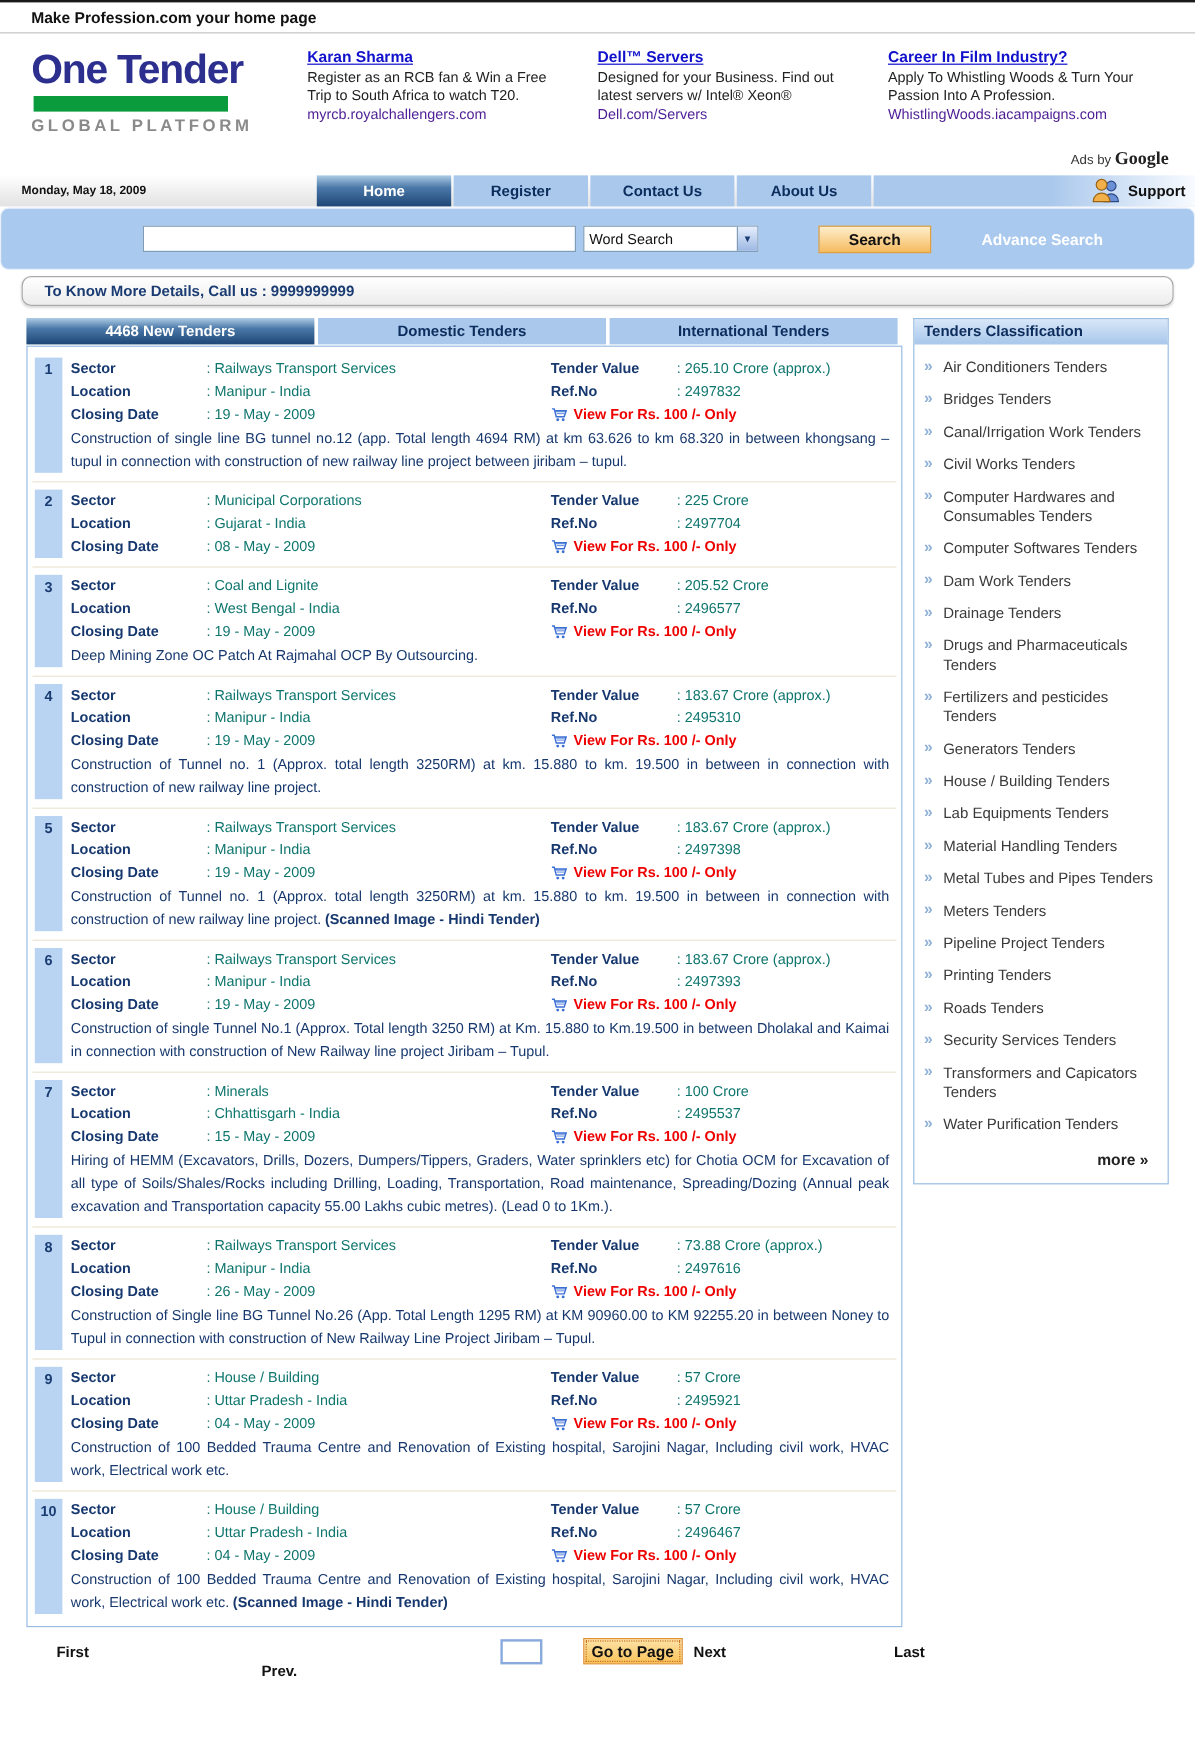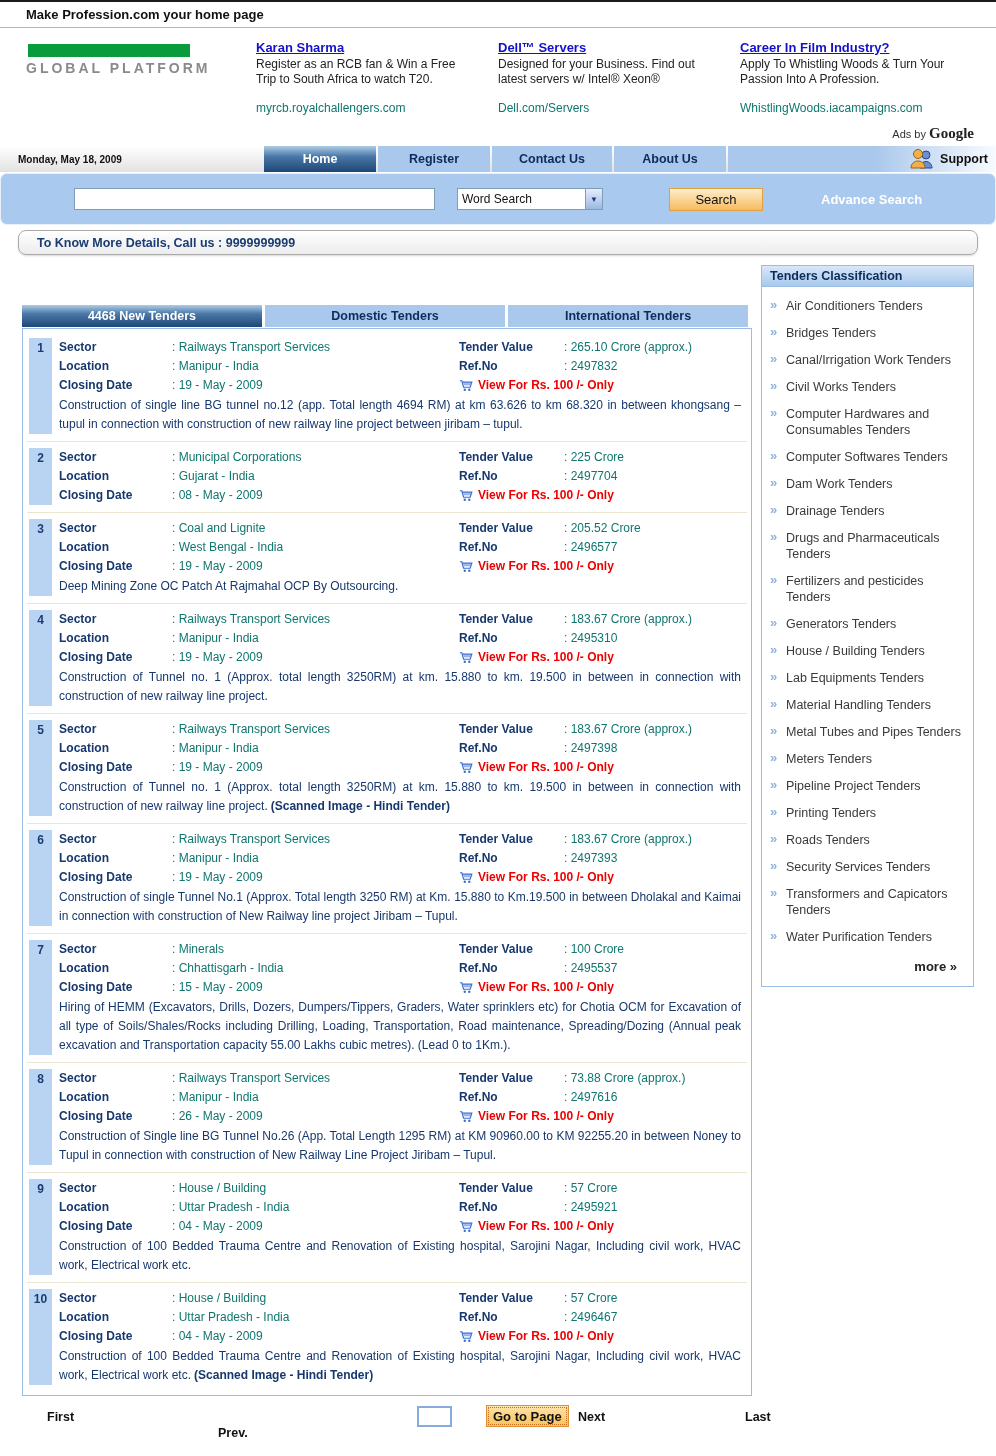--- a/index.html
+++ b/index.html
@@ -17,74 +17,74 @@
   
   .header { display: flex; padding: 12px 24px 4px 26px; background:#fff; position: relative; height: 118px; }
   .logo-block { width: 210px; }
   .logo-title { font-size: 34px; font-weight: bold; color: #2d2f8e; letter-spacing: -1px; line-height: 36px; }
   .logo-bar { width: 162px; height: 13px; background: #0a9b3d; margin: 4px 0 3px 2px; }
   .logo-sub { font-size: 14px; font-weight: bold; color: #8a8a8a; letter-spacing: 3px; }
   .ads { display: flex; flex: 1; padding-left: 32px; gap: 10px; }
   .ad { width: 232px; line-height: 15px; }
   .ad-title { color: #1111cc; font-weight: bold; text-decoration: underline; font-size: 13px; display:inline-block; margin-bottom: 2px; cursor: pointer; }
   .ad-line { color: #222; font-size: 12px; }
-  .ad-url { color: #0f766e; font-size: 12px; margin-top: 14px; cursor: pointer; }
+  .ad-url { color: #4c1d95; font-size: 12px; margin-top: 1px; cursor: pointer; }
   .ads-by { position: absolute; right: 22px; bottom: 4px; font-size: 11px; color: #333; }
   .ads-by .google { font-family: "Liberation Serif", serif; font-size: 15px; font-weight: bold; color: #222; }
   
   .nav { display: flex; height: 26px; background: linear-gradient(#ffffff, #e2e2e2); align-items: stretch; }
   .nav-date { width: 264px; display:flex; align-items:center; padding-left: 18px; font-weight: bold; color: #111; font-size: 10px; }
   .nav-tab {
     width: 112px; margin-right: 2px; display:flex; align-items:center; justify-content:center;
     background: #a9c8ec; color: #0c2c5c; font-weight: bold; font-size: 12.5px; cursor: pointer;
   }
   .nav-tab.wide { width: 120px; }
   .nav-tab.active {
     background: linear-gradient(#aecde6, #4a78a8 40%, #1e4676);
     color: #ffffff;
   }
   .nav-fill { flex: 1; background: linear-gradient(90deg, #aac8ec 55%, #f8fbff); display:flex; align-items:center; justify-content:flex-end; padding-right: 8px; gap:5px; }
   .nav-support { font-weight: bold; color: #111; font-size: 12.5px; cursor: pointer; }
   
   .search-band {
     margin: 1px 0 0 0; height: 52px; background: #aac9ee;
     border-radius: 7px; border: 1px solid #e8f0fa;
-    display: flex; align-items: center; padding-left: 73px; gap: 16px;
+    display: flex; align-items: center; padding-left: 118px;
   }
   .search-input { width: 361px; height: 22px; border: 1px solid #7f9db9; background:#fff; padding: 0 4px; font-size: 12px; }
   .fake-select {
     width: 146px; height: 22px; margin-left: 6px; background: #fff; border: 1px solid #7f9db9;
     display: flex; align-items: center; cursor: pointer;
   }
   .fake-select .sel-text { flex: 1; padding-left: 4px; color: #111; font-size: 12px; }
   .fake-select .sel-arrow {
     width: 17px; height: 100%; background: linear-gradient(#e6eefc, #9cb8e2);
     border-left: 1px solid #7f9db9; display:flex; align-items:center; justify-content:center;
     color: #1a3c72; font-size: 8px;
   }
   .search-btn {
     margin-left: 50px; width: 94px; height: 23px;
     background: linear-gradient(#fdeecb, #f6bb60); border: 1px solid #e0a040;
-    font-weight: normal; font-size: 13px; color: #111; cursor: pointer;
+    font-weight: bold; font-size: 13px; color: #111; cursor: pointer;
     font-family: "Liberation Sans", sans-serif;
   }
   .advance-search { margin-left: 42px; color: #ffffff; font-weight: bold; font-size: 13px; cursor: pointer; }
   
   .callus {
     margin: 5px 18px 0 18px; height: 25px; border: 1px solid #aaa;
     border-radius: 8px; background: linear-gradient(#ffffff, #ececec);
     display: flex; align-items: center; padding-left: 18px;
     font-weight: bold; color: #1a3c72; font-size: 12.5px;
     box-shadow: 0 1px 2px rgba(0,0,0,.15);
   }
   
   .content { display: flex; padding: 10px 22px 0 22px; gap: 9px; align-items: flex-start; }
   .main-col { width: 730px; }
   .side-col { width: 213px; }
-  .content-tabs { display: flex; gap: 3px; margin-bottom: 1px; margin-top: 40px; }
+  .content-tabs { display: flex; gap: 3px; margin-bottom: 1px; }
   .ctab {
     width: 240px; height: 22px; display:flex; align-items:center; justify-content:center;
     background: #a9c8ec; color: #0c2c5c; font-weight: bold; font-size: 12.5px; cursor: pointer;
   }
   .ctab.active { background: linear-gradient(#aecde6, #4a78a8 40%, #1e4676); color: #fff; }
   .main-box { border: 1px solid #9abde4; background: #fff; padding: 3px 4px; }
   
   .tender-item { display: flex; gap: 7px; padding: 6px 4px 7px 2px; border-bottom: 1px solid #ece6d1; }
   .tender-item:last-child { border-bottom: none; }
   .num-strip {
@@ -129,20 +129,21 @@
   .pg-last  { position: absolute; left: 723px; top: 6px; cursor: pointer; }
   .support-icon { width: 26px; height: 22px; }
 </style>
 </head>
 <body>
 
 <div class="topbar">Make Profession.com your home page</div>
 
 <div class="header">
   <div class="logo-block">
+    <div class="logo-title">One Tender</div>
     <div class="logo-bar"></div>
     <div class="logo-sub">GLOBAL PLATFORM</div>
   </div>
   <div class="ads" id="ads-container">
   <div class="ad">
     <span class="ad-title">Karan Sharma</span>
     <div class="ad-line">Register as an RCB fan &amp; Win a Free</div>
     <div class="ad-line">Trip to South Africa to watch T20.</div>
     <div class="ad-url">myrcb.royalchallengers.com</div>
   </div>

